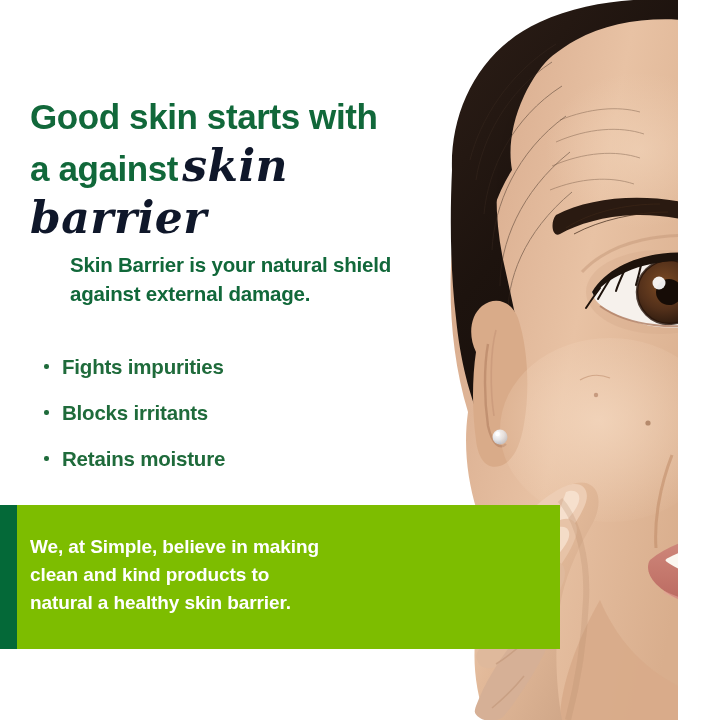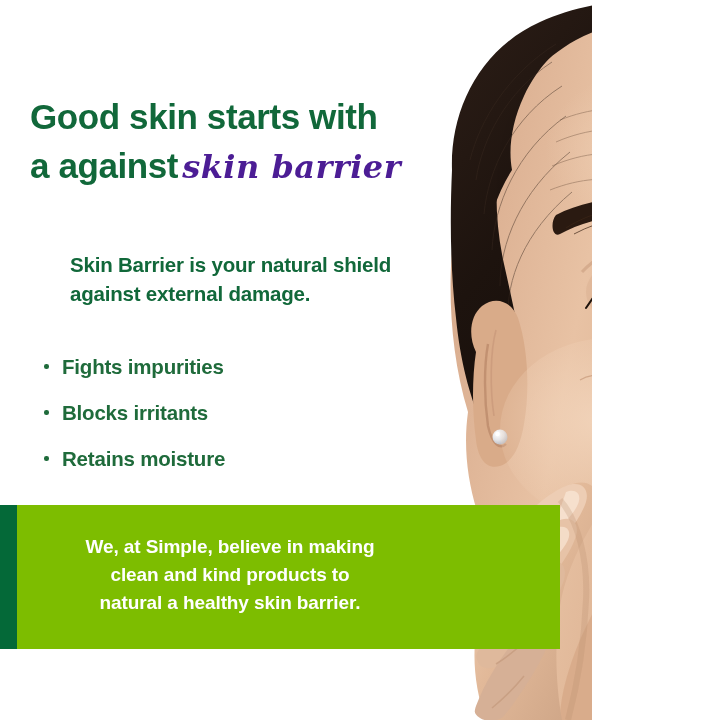--- a/index.html
+++ b/index.html
@@ -6,21 +6,21 @@
   * { margin:0; padding:0; box-sizing:border-box; }
   html,body { width:720px; height:720px; }
   body {
     font-family:"Liberation Sans", sans-serif;
     background:#ffffff;
     overflow:hidden;
     position:relative;
   }
   #canvas {
     position:relative;
-    width:592px; height:720px;
+    width:678px; height:720px;
     background:#ffffff;
     overflow:hidden;
   }
 
   
   .photo-layer {
     position:absolute;
     left:0; top:0; width:720px; height:720px;
     overflow:hidden;
     pointer-events:none;
@@ -36,22 +36,22 @@
     font-weight:bold;
     line-height:49px;
     letter-spacing:-0.4px;
     color:#11683a;
     z-index:6;
   }
   .headline .script {
     font-family:"DejaVu Serif", serif;
     font-style:italic;
     font-weight:bold;
-    font-size:32px;
-    color:#4c1d95;
+    font-size:44px;
+    color:#0f172a;
     letter-spacing:0.5px;
     padding-left:4px;
   }
 
   .subcopy {
     position:absolute;
     left:30px; top:250px;
     width:400px;
     font-size:20.5px;
     font-weight:bold;
@@ -105,21 +105,20 @@
   .banner-text {
     position:absolute;
     left:30px; top:533px;
     width:400px;
     font-size:19px;
     font-weight:bold;
     line-height:28px;
     letter-spacing:-0.1px;
     color:#ffffff;
     z-index:6;
-    text-align:center;
   }
   .banner-text div { white-space:nowrap; }
 </style>
 </head>
 <body>
 
 <div id="canvas">
 
   <div class="photo-layer">
     <svg class="photo-svg" width="720" height="720" viewBox="0 0 720 720" xmlns="http://www.w3.org/2000/svg">

